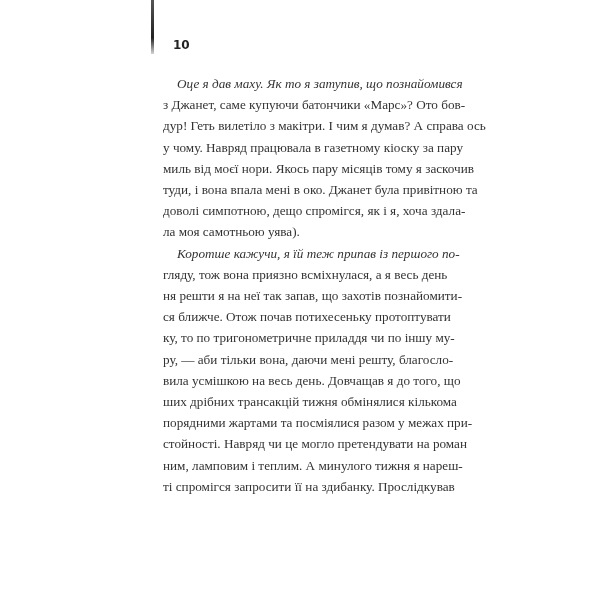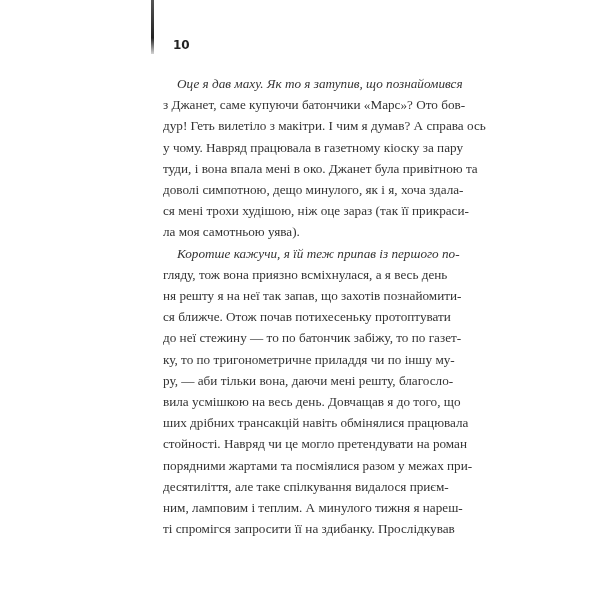--- a/index.html
+++ b/index.html
@@ -30,36 +30,34 @@
 
 <div class="edge-bar"></div>
 <div class="page-number">10</div>
 
 <div class="text-block">
   <div>
     <span class="line indent">Оце я дав маху. Як то я затупив, що познайомився</span>
     <span class="line">з Джанет, саме купуючи батончики «Марс»? Ото бов-</span>
     <span class="line">дур! Геть вилетіло з макітри. І чим я думав? А справа ось</span>
     <span class="line">у чому. Навряд працювала в газетному кіоску за пару</span>
+    <span class="line">миль від моєї нори. Якось пару місяців тому я заскочив</span>
     <span class="line">туди, і вона впала мені в око. Джанет була привітною та</span>
-    <span class="line">доволі симпотною, дещо минулого, як і я, хоча здала-</span>
-    <span class="line">ся мені трохи худішою, ніж оце зараз (так її прикраси-</span>
+    <span class="line">доволі симпотною, дещо спромігся, як і я, хоча здала-</span>
     <span class="line last">ла моя самотньою уява).</span>
   </div>
   <div>
     <span class="line indent">Коротше кажучи, я їй теж припав із першого по-</span>
     <span class="line">гляду, тож вона приязно всміхнулася, а я весь день</span>
-    <span class="line">ня решту я на неї так запав, що захотів познайомити-</span>
+    <span class="line">ня решти я на неї так запав, що захотів познайомити-</span>
     <span class="line">ся ближче. Отож почав потихесеньку протоптувати</span>
-    <span class="line">до неї стежину — то по батончик забіжу, то по газет-</span>
     <span class="line">ку, то по тригонометричне приладдя чи по іншу му-</span>
     <span class="line">ру, — аби тільки вона, даючи мені решту, благосло-</span>
     <span class="line">вила усмішкою на весь день. Довчащав я до того, що</span>
-    <span class="line">ших дрібних трансакцій навіть обмінялися працювала</span>
+    <span class="line">ших дрібних трансакцій тижня обмінялися кількома</span>
+    <span class="line">порядними жартами та посміялися разом у межах при-</span>
     <span class="line">стойності. Навряд чи це могло претендувати на роман</span>
-    <span class="line">порядними жартами та посміялися разом у межах при-</span>
-    <span class="line">десятиліття, але таке спілкування видалося приєм-</span>
     <span class="line">ним, ламповим і теплим. А минулого тижня я нареш-</span>
     <span class="line">ті спромігся запросити її на здибанку. Прослідкував</span>
 
   </div>
 
 </div>
 
 </body></html>

